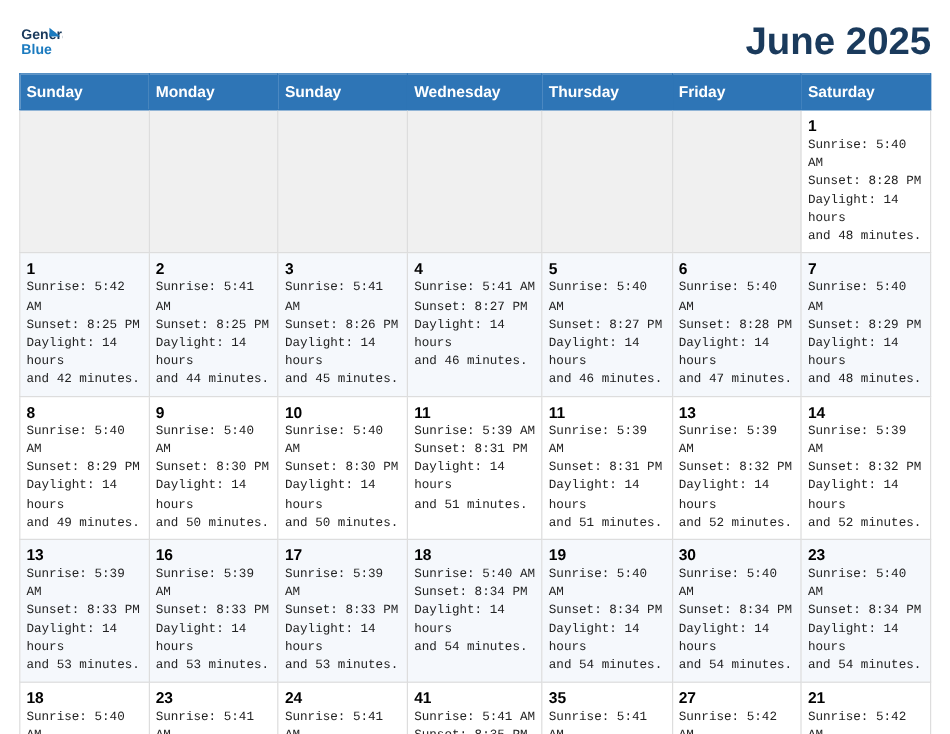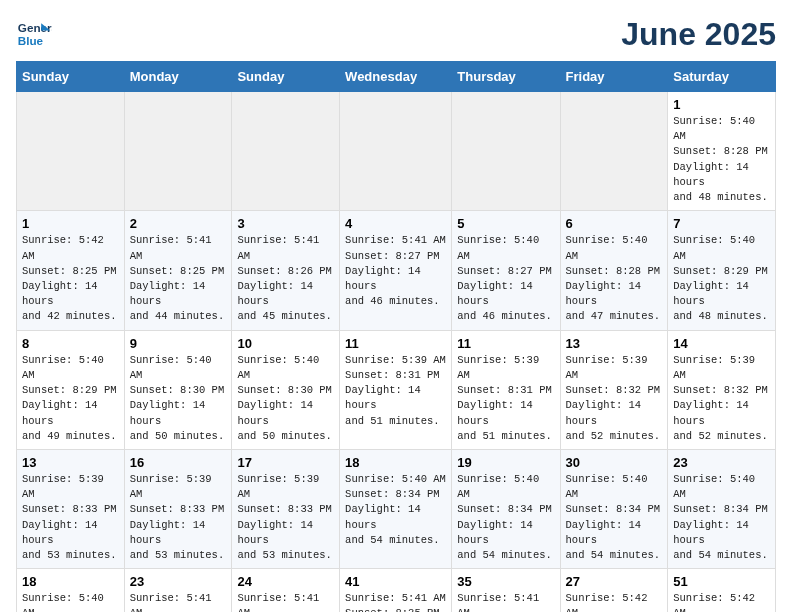--- a/index.html
+++ b/index.html
@@ -316,21 +316,21 @@
 and 53 minutes.</div>
         </td>
         <td>
           <span class="day-num">27</span>
           <div class="day-detail" style="white-space: pre-line;">Sunrise: 5:42 AM
 Sunset: 8:35 PM
 Daylight: 14 hours
 and 53 minutes.</div>
         </td>
         <td>
-          <span class="day-num">51</span>
+          <span class="day-num">21</span>
           <div class="day-detail" style="white-space: pre-line;">Sunrise: 5:42 AM
 Sunset: 8:35 PM
 Daylight: 14 hours
 and 52 minutes.</div>
         </td>
       </tr>
       <tr>
         <td>
           <span class="day-num">29</span>
           <div class="day-detail" style="white-space: pre-line;">Sunrise: 5:43 AM

